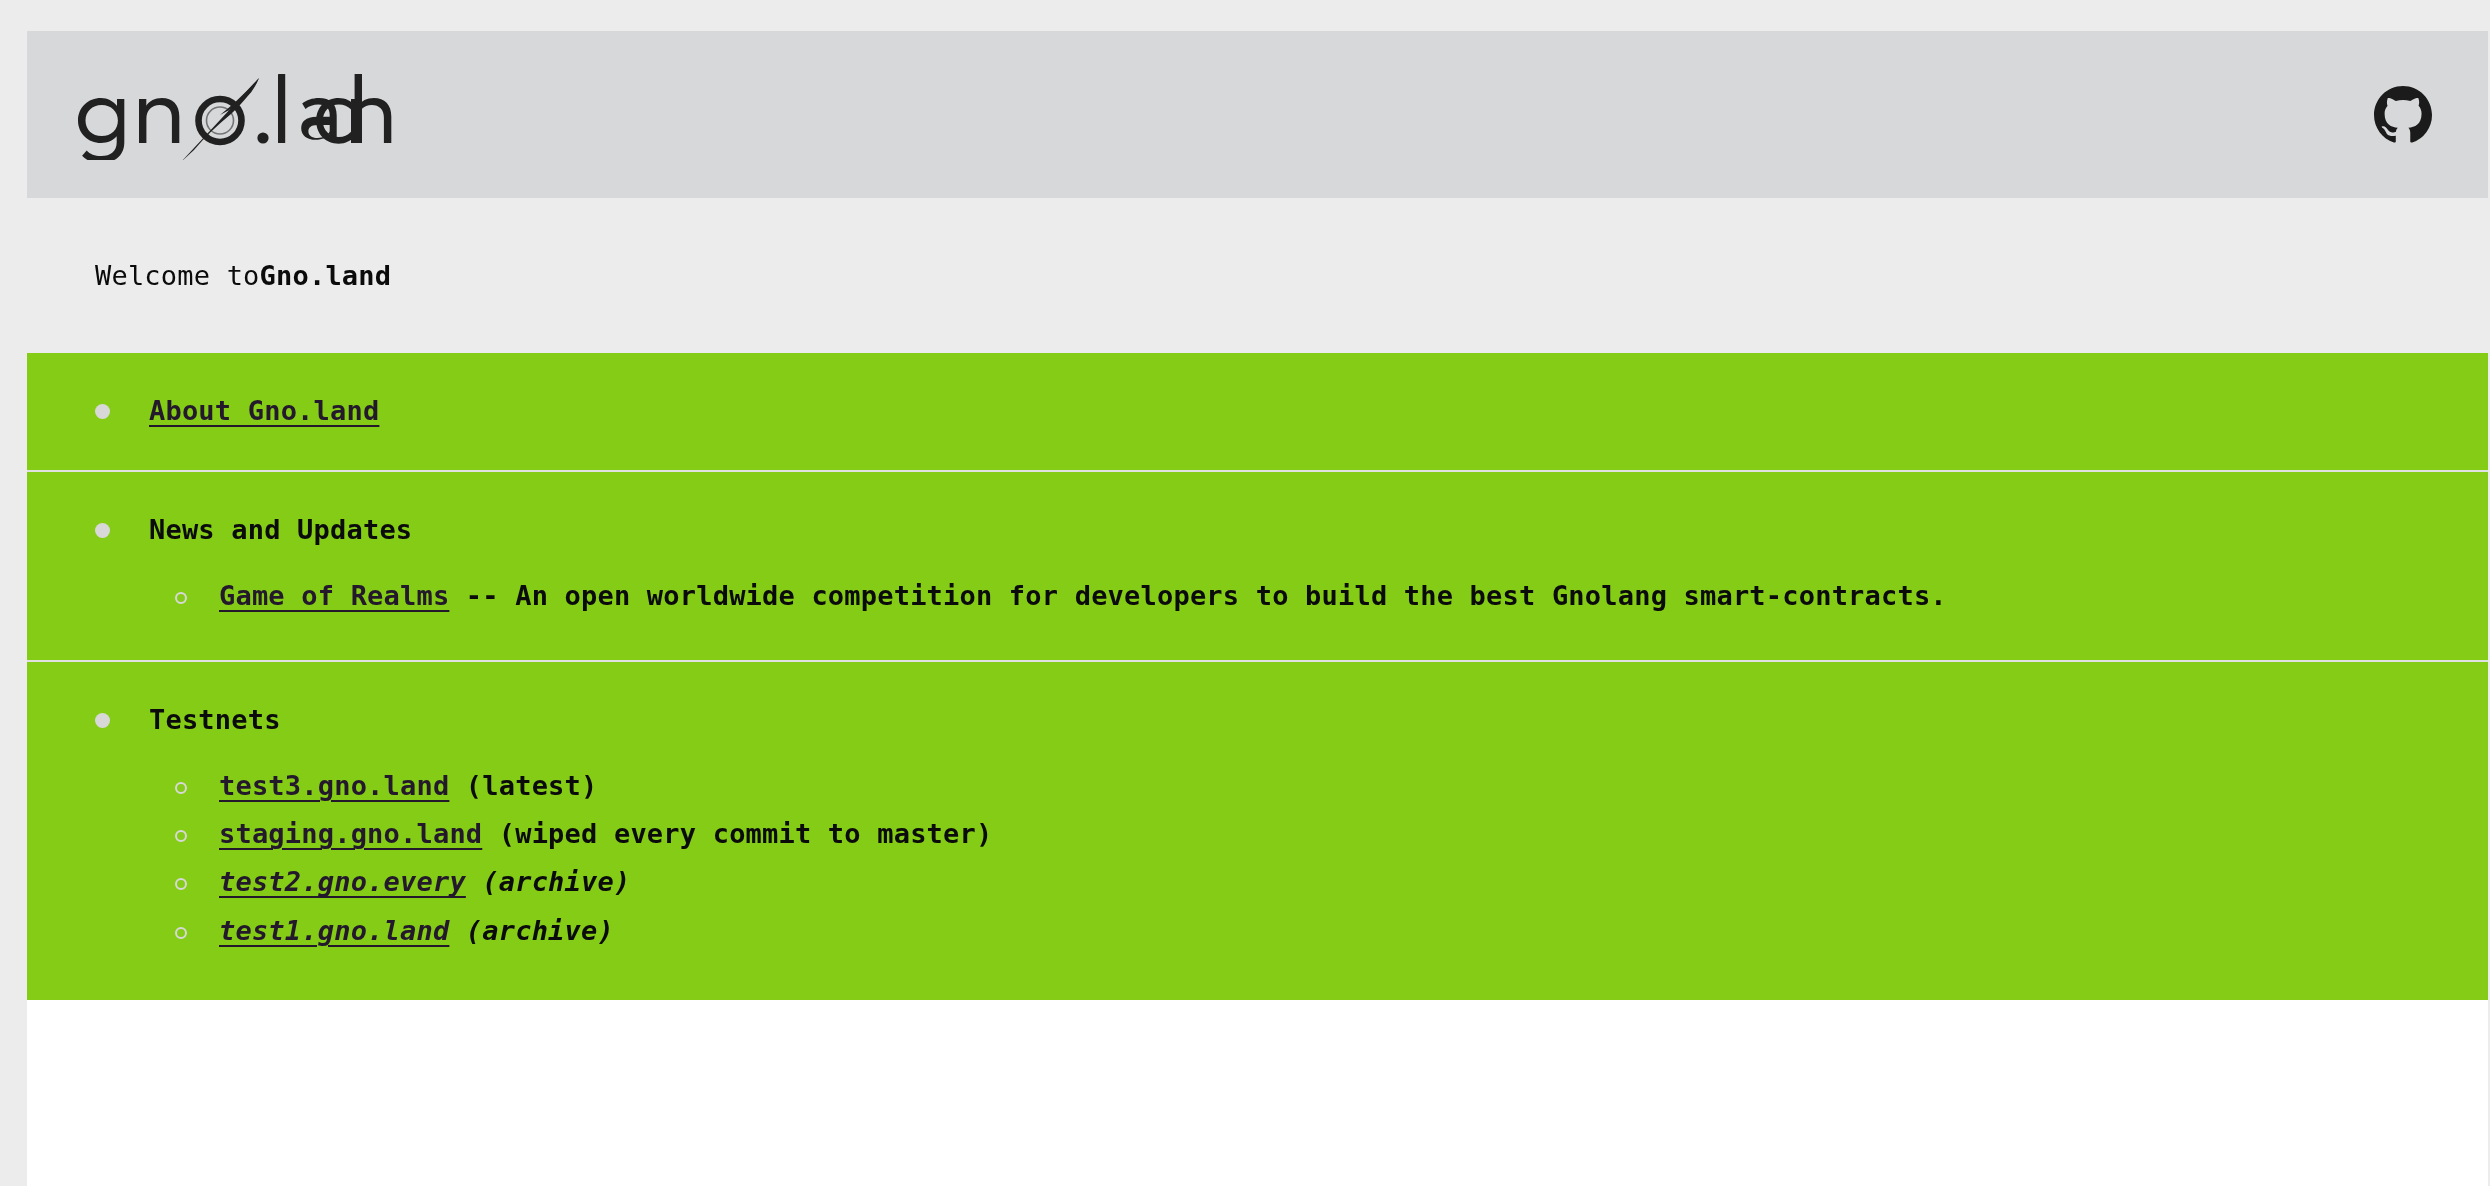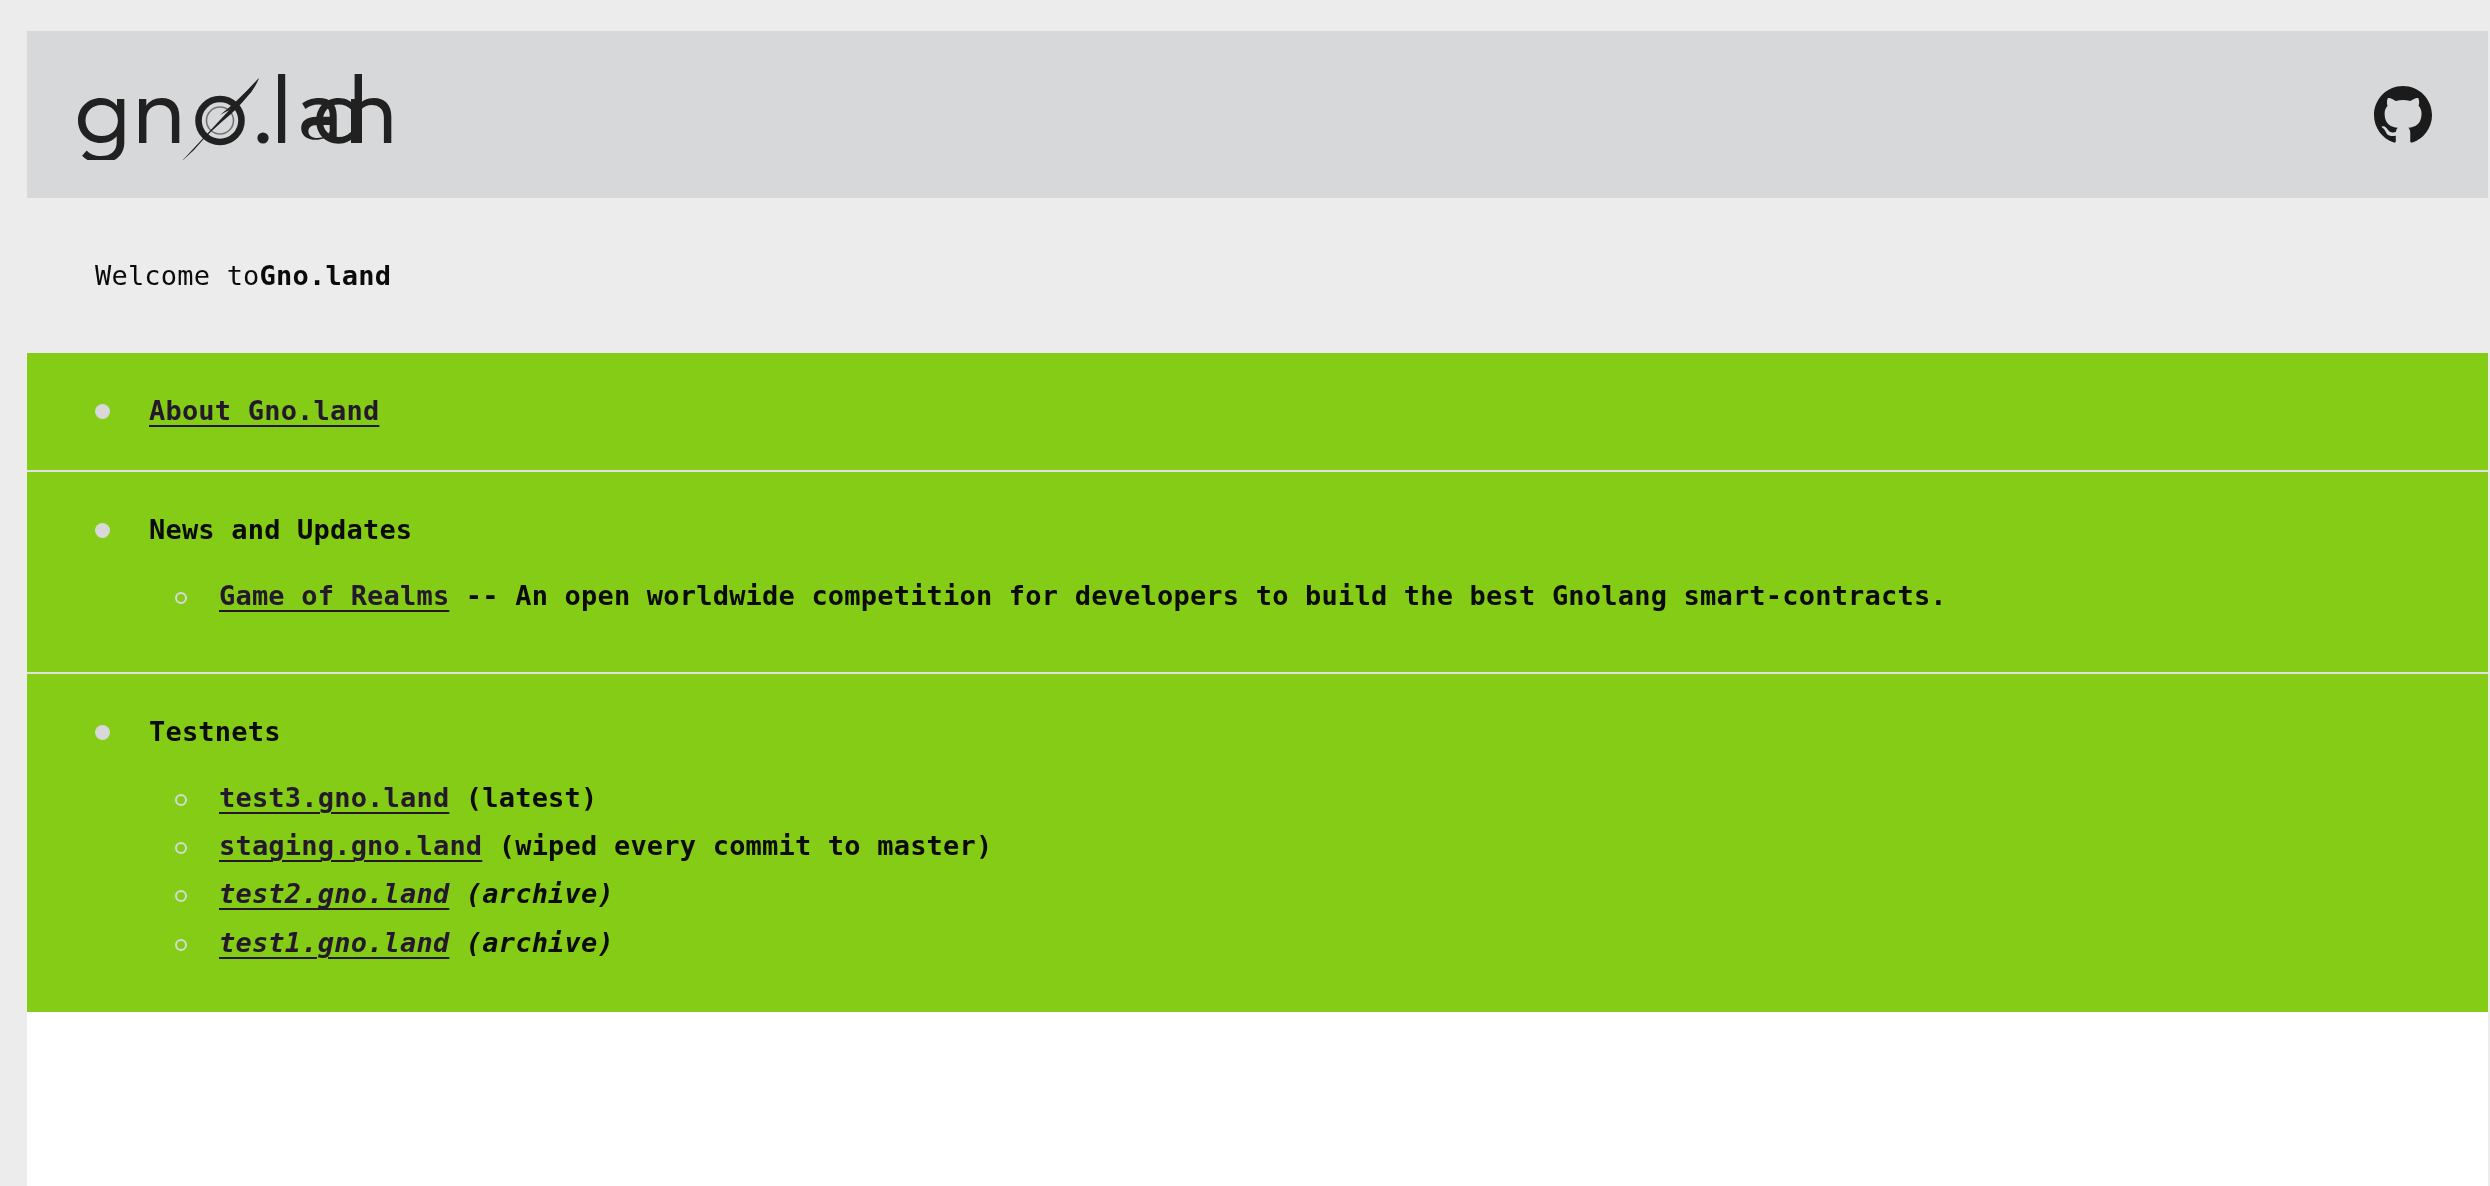--- a/index.html
+++ b/index.html
@@ -110,21 +110,21 @@
 
   .sublist {
     margin-top: 28px;
   }
   .sub-row {
     display: flex;
     align-items: flex-start;
     padding-left: 148px;
     margin-bottom: 18px;
   }
-  .sub-row:last-child { margin-bottom: 16px; }
+  .sub-row:last-child { margin-bottom: 4px; }
 
   .sub-dot {
     width: 12px;
     height: 12px;
     border-radius: 50%;
     border: 2px solid #d8d8d8;
     background: transparent;
     box-sizing: border-box;
     flex: 0 0 auto;
     margin-top: 15px;
@@ -233,21 +233,21 @@
           <div class="sub-text"><a class="lnk" href="#">test3.gno.land</a><span class="plain"> (latest)</span></div>
         </div>
 
         <div class="sub-row">
           <span class="sub-dot"></span>
           <div class="sub-text"><a class="lnk" href="#">staging.gno.land</a><span class="plain"> (wiped every commit to master)</span></div>
         </div>
 
         <div class="sub-row">
           <span class="sub-dot"></span>
-          <div class="sub-text italic"><a class="lnk" href="#">test2.gno.land</a><span class="plain"> (archive)</span></div>
+          <div class="sub-text italic"><a class="lnk" href="#">test2.gno.every</a><span class="plain"> (archive)</span></div>
         </div>
 
         <div class="sub-row">
           <span class="sub-dot"></span>
           <div class="sub-text italic"><a class="lnk" href="#">test1.gno.land</a><span class="plain"> (archive)</span></div>
         </div>
 
       </div>
     </div>
 

